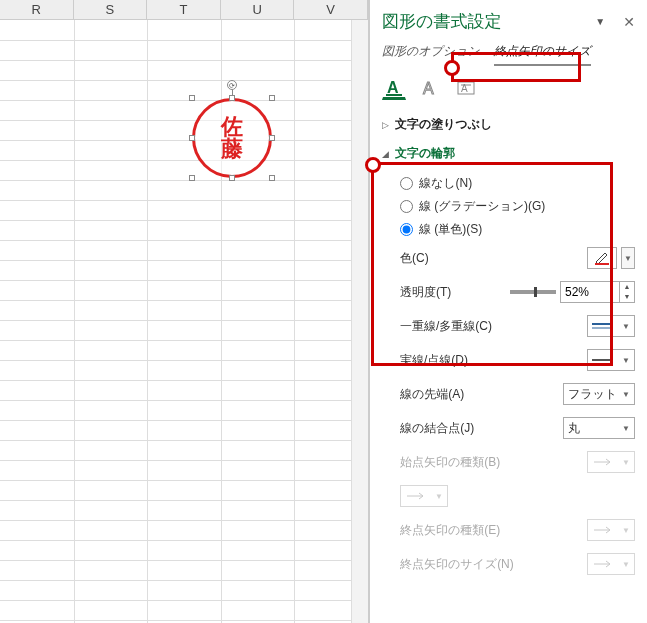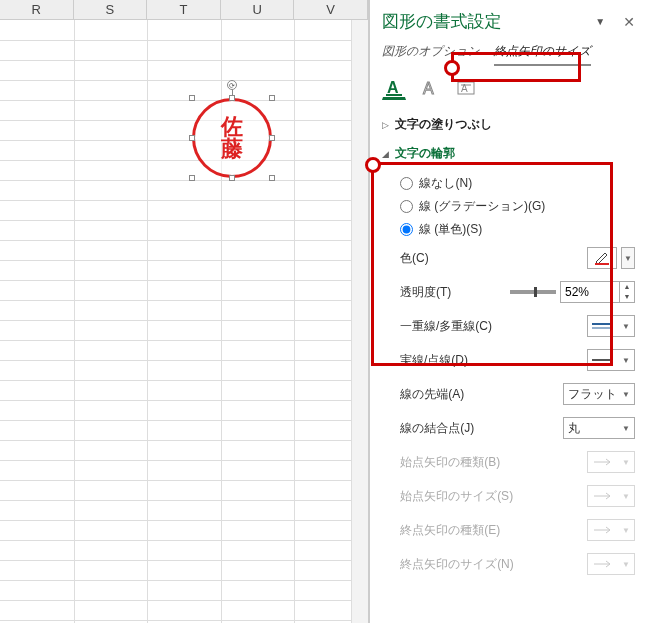--- a/index.html
+++ b/index.html
@@ -266,21 +266,20 @@
           <div class="icon-dd disabled">
             <svg width="20" height="10">
               <line x1="2" y1="5" x2="18" y2="5" stroke="#888"></line>
               <path d="M14 2 L18 5 L14 8" fill="none" stroke="#888"></path>
             </svg>
             <span style="font-size:8px;color:#999">▼</span>
           </div>
         </div>
     </div>
     <div class="prop-row disabled">
-      <div class="lab">始点矢印のサイズ(S)</div>
       <div class="ctrl">
           <div class="icon-dd disabled">
             <svg width="20" height="10">
               <line x1="2" y1="5" x2="18" y2="5" stroke="#888"></line>
               <path d="M14 2 L18 5 L14 8" fill="none" stroke="#888"></path>
             </svg>
             <span style="font-size:8px;color:#999">▼</span>
           </div>
         </div>
     </div>

